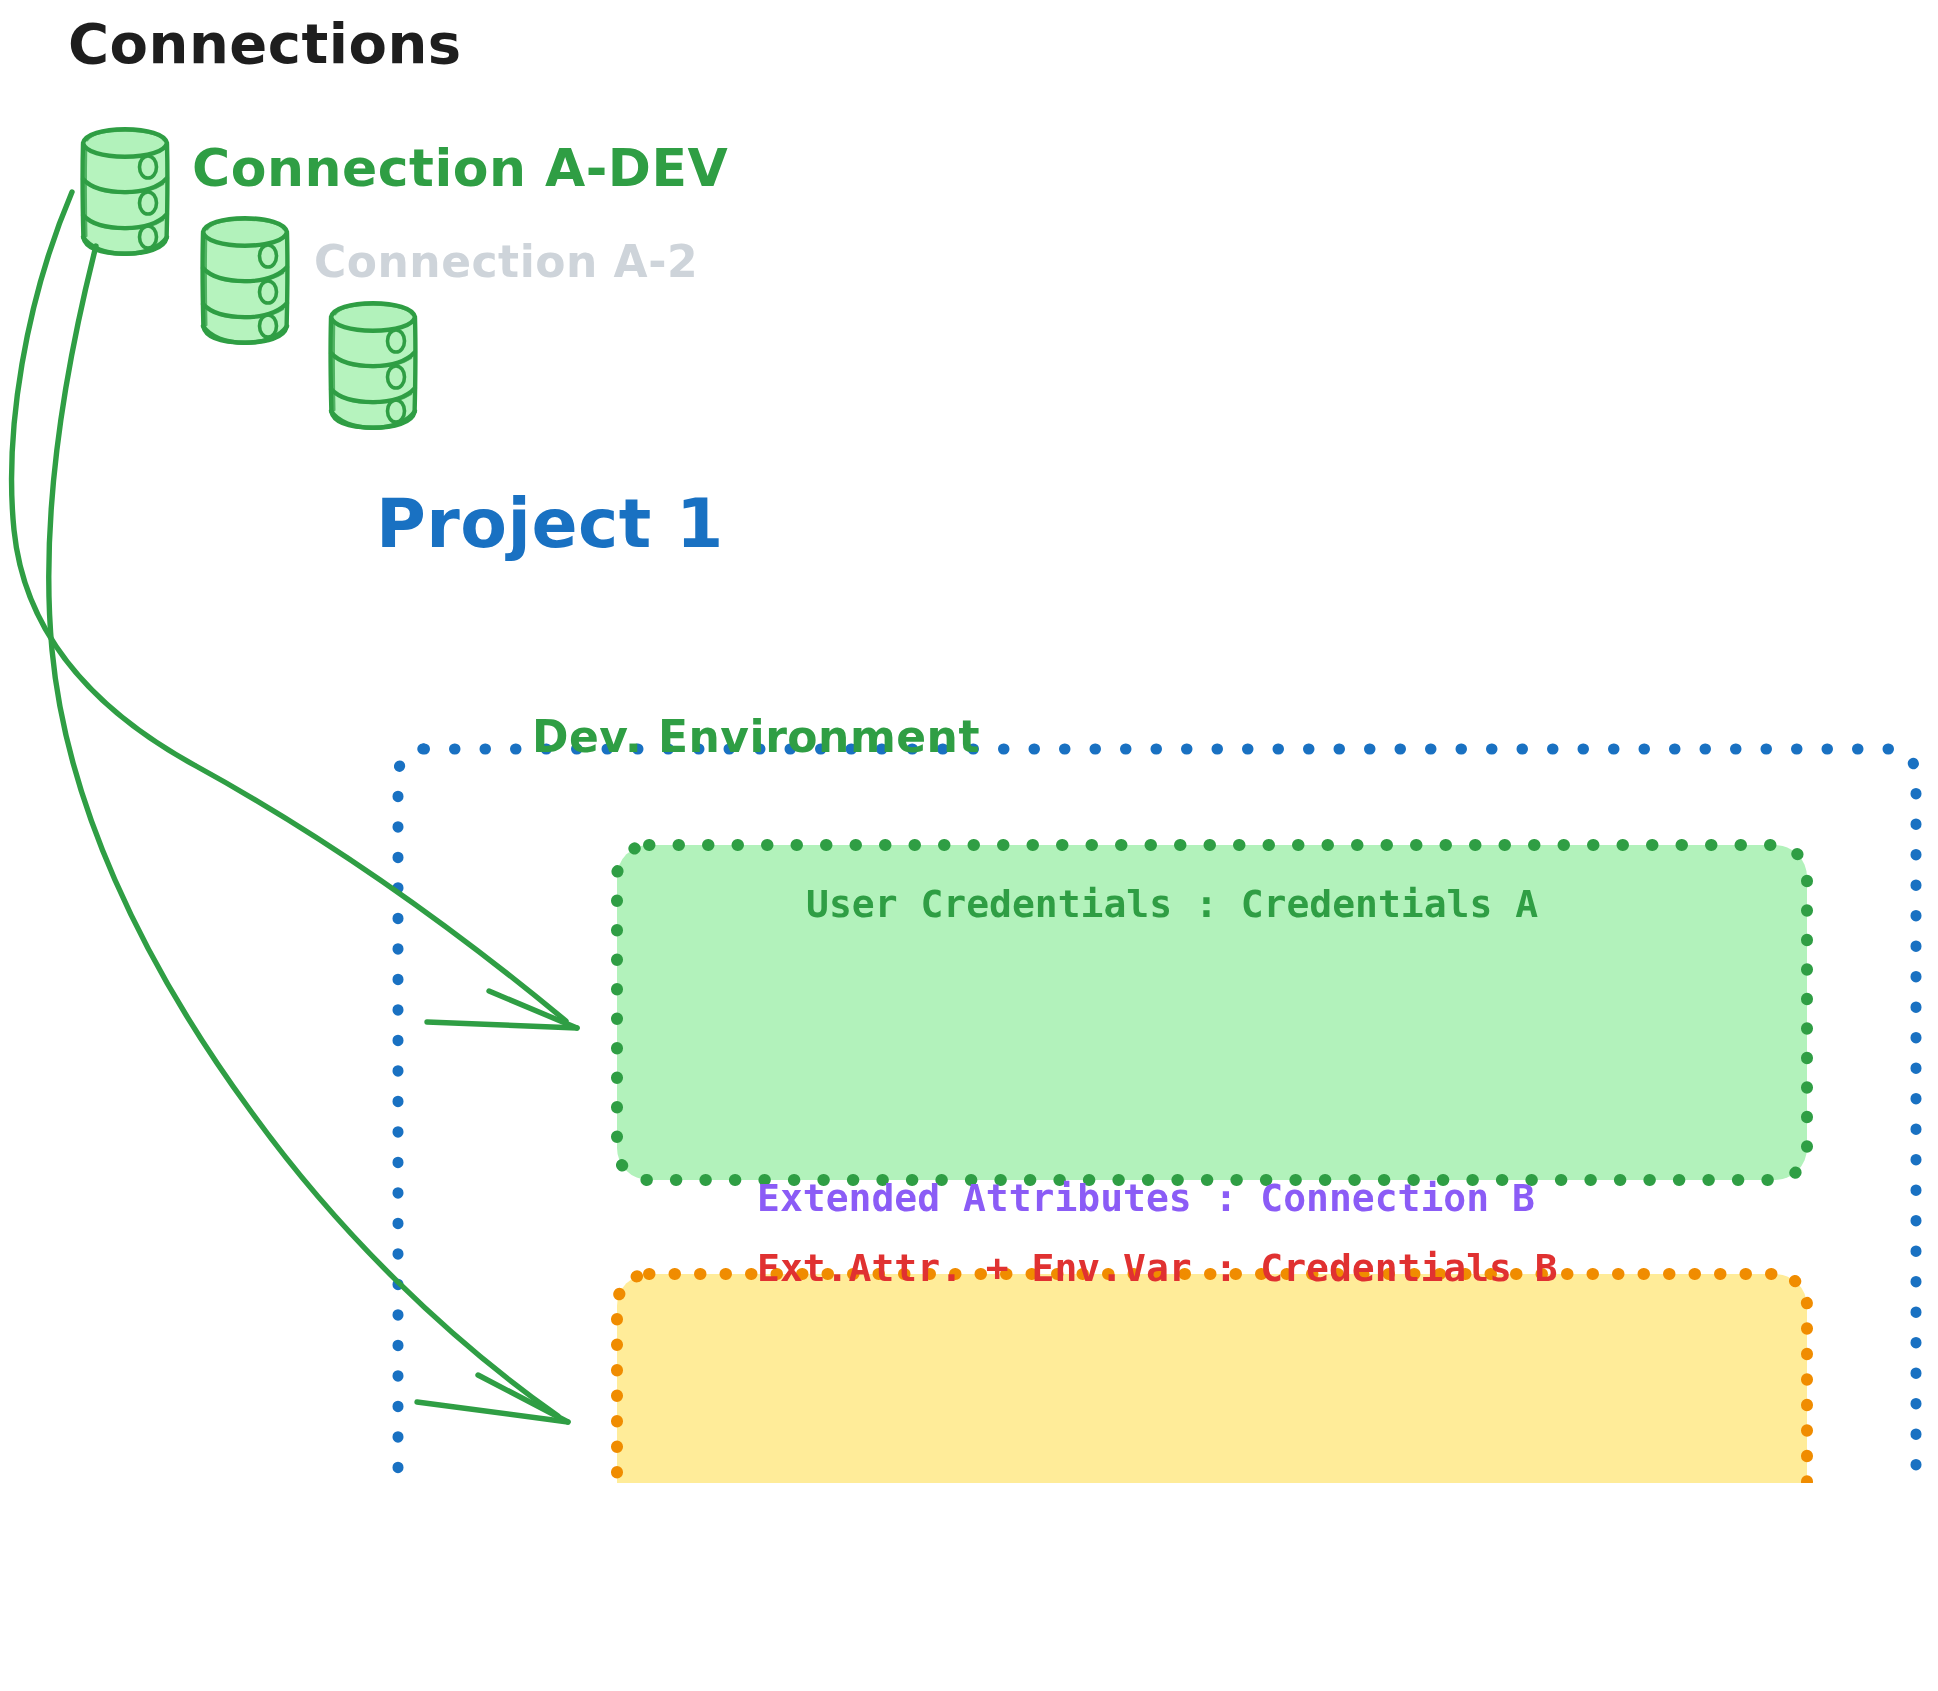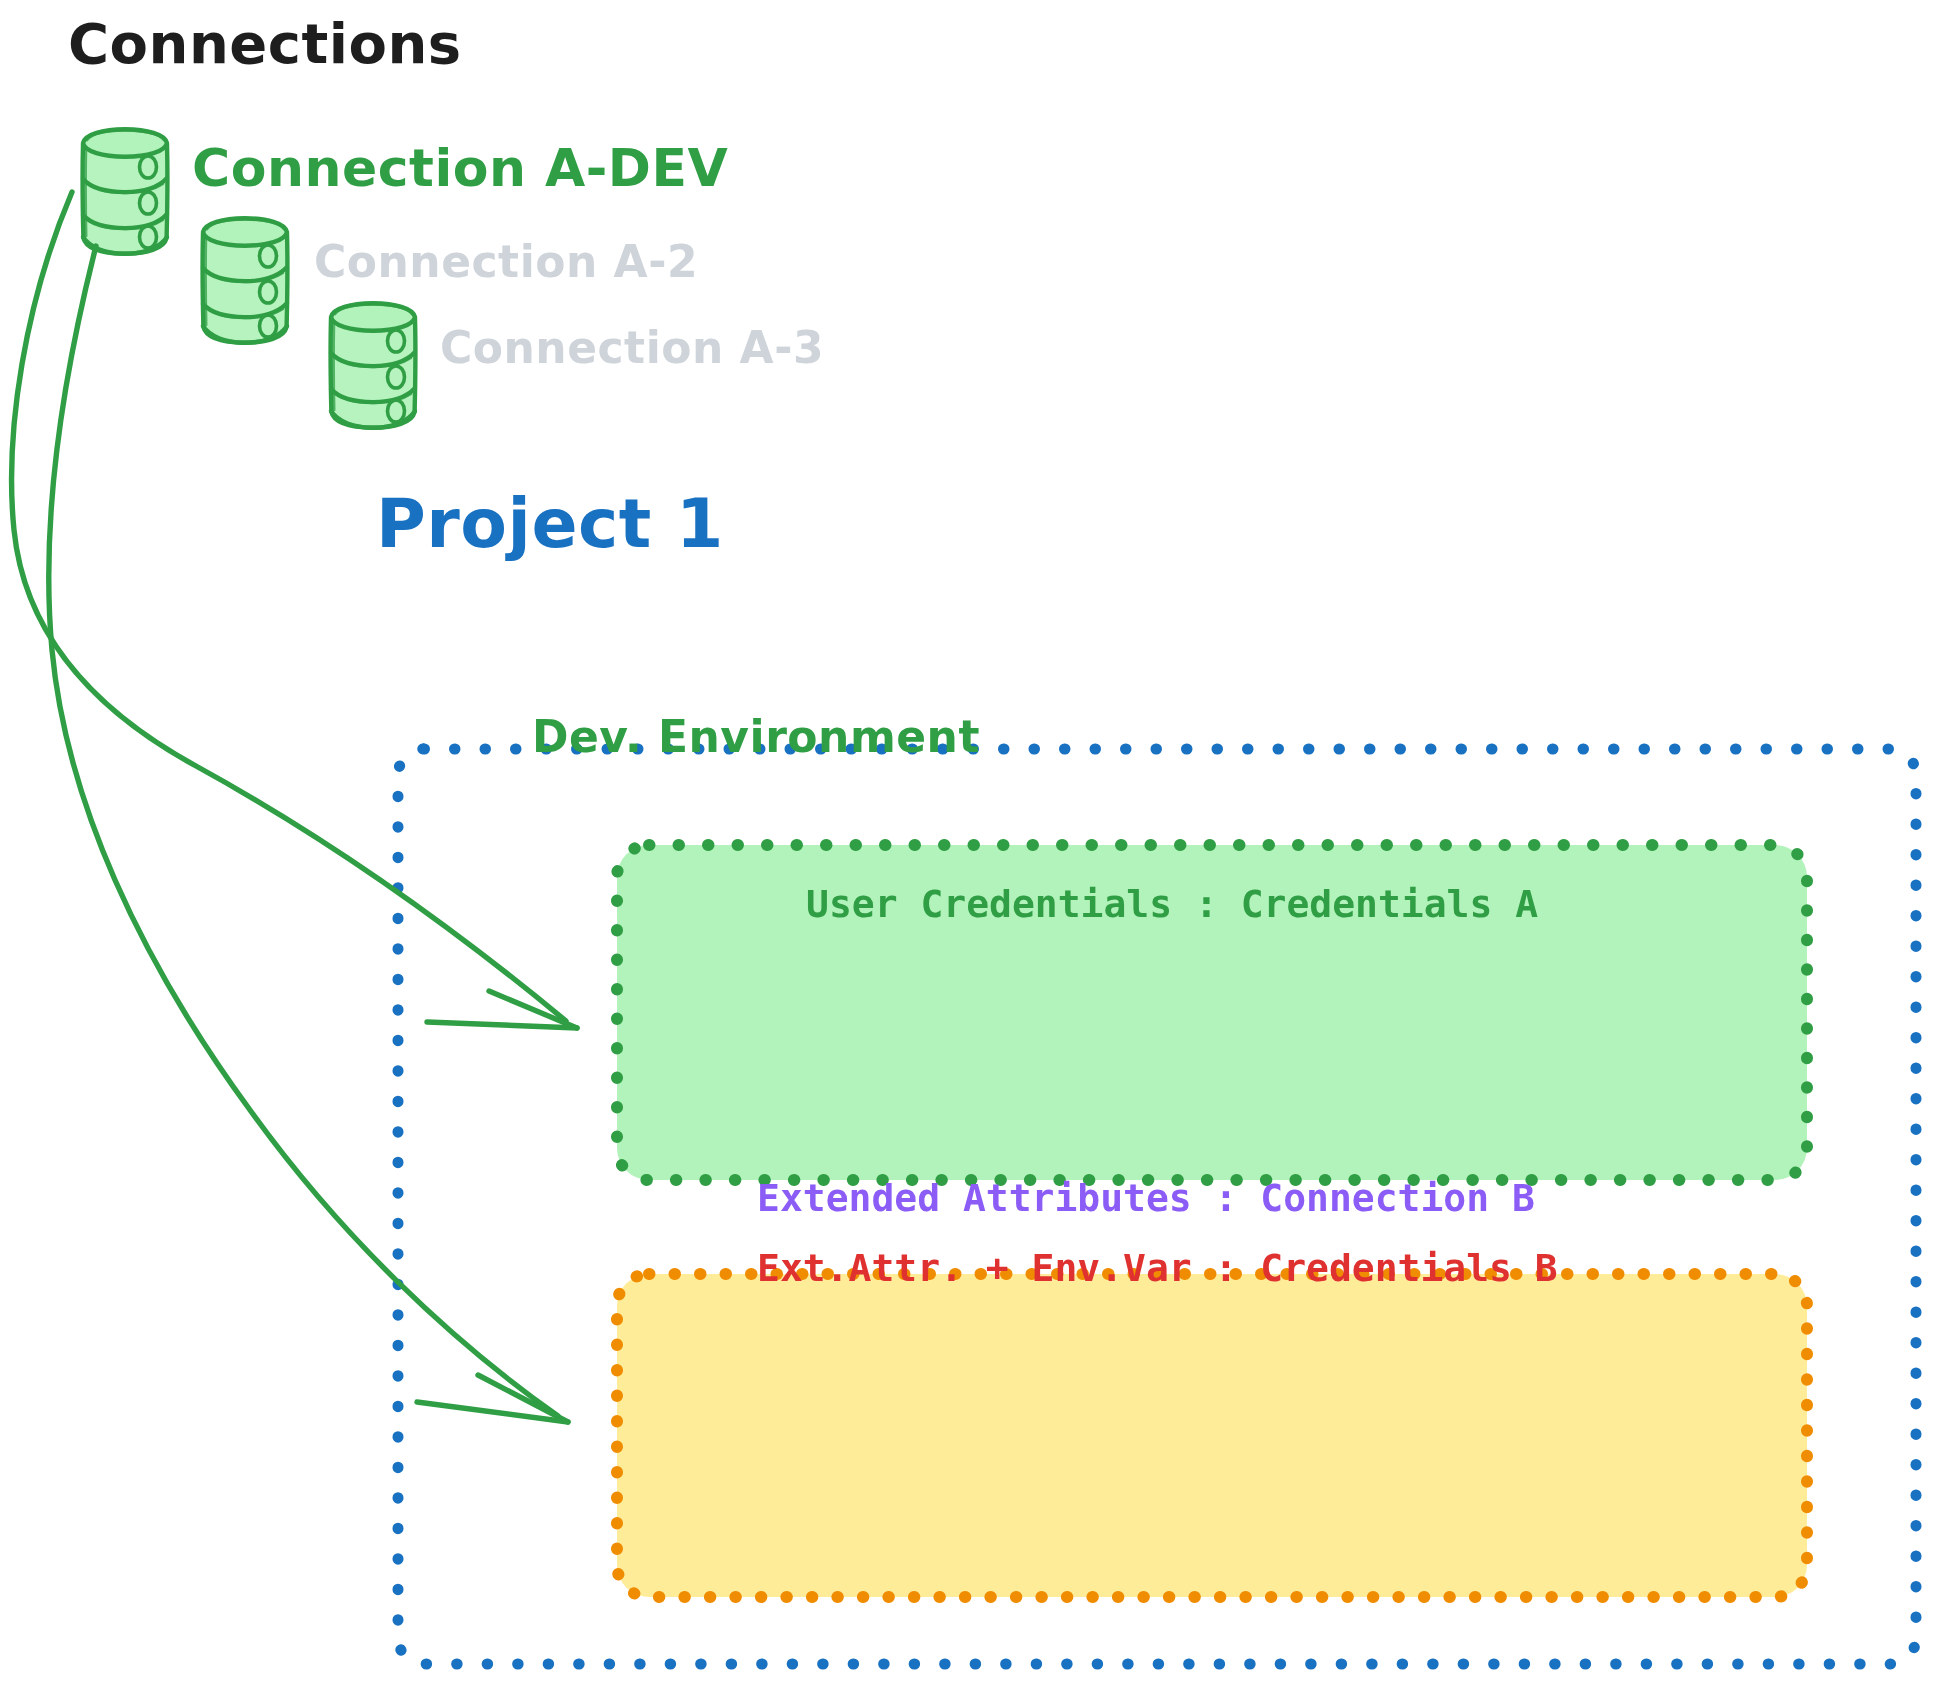--- a/index.html
+++ b/index.html
@@ -7,21 +7,21 @@
     margin: 0;
     padding: 0;
     background: #ffffff;
   }
   body {
     font-family: "DejaVu Sans", sans-serif;
   }
   #canvas {
     position: relative;
     width: 1938px;
-    height: 1691px;
+    height: 1483px;
     background: #ffffff;
     overflow: hidden;
   }
   #sketch {
     position: absolute;
     left: 0;
     top: 0;
     width: 1938px;
     height: 1691px;
   }
@@ -184,21 +184,20 @@
       <path d="M417,1402 L568,1422" fill="none" stroke="#2f9e44" stroke-width="5.4" stroke-linecap="round"></path>
     </g>
   </svg>
 
   <div class="txt hand" id="title-connections">Connections</div>
 
   <div class="txt hand" id="label-conn-a-dev">Connection A-DEV</div>
 
   <div class="txt hand" id="label-conn-a-2">Connection A-2</div>
 
-  <div class="txt hand" id="label-conn-a-3">Connection A-3</div>
 
   <div class="txt hand" id="title-project-1">Project 1</div>
 
   <div class="txt hand" id="label-dev-env">Dev. Environment</div>
 
   <div class="txt mono" id="dev-cred-line">User Credentials : Credentials A</div>
 
 
   <div class="txt mono" id="prod-line-1">Extended Attributes : Connection B</div>
 

